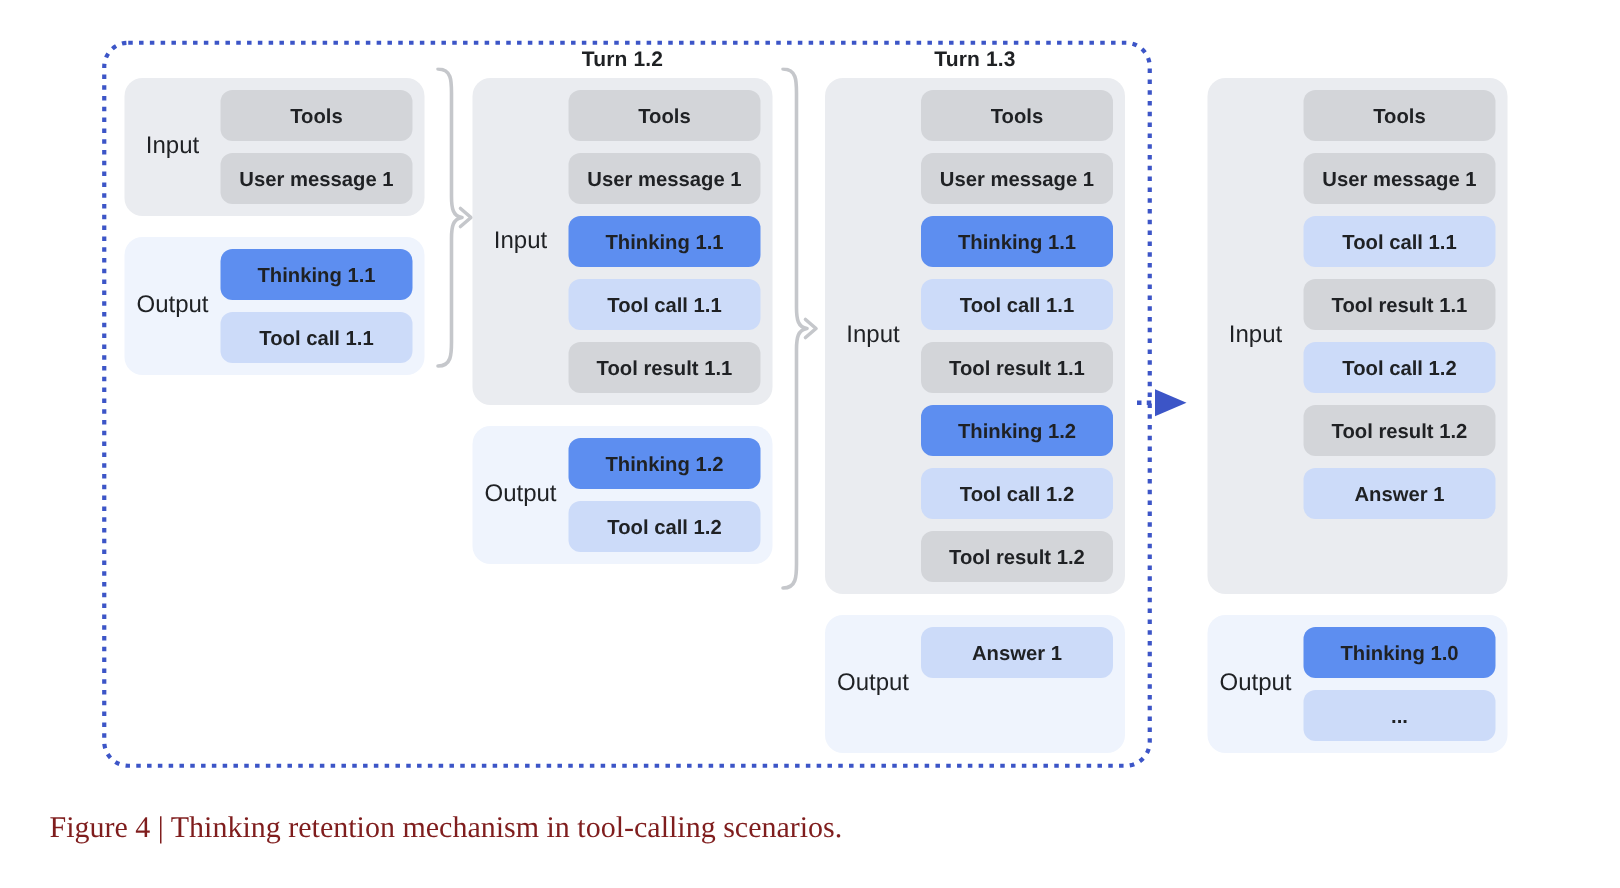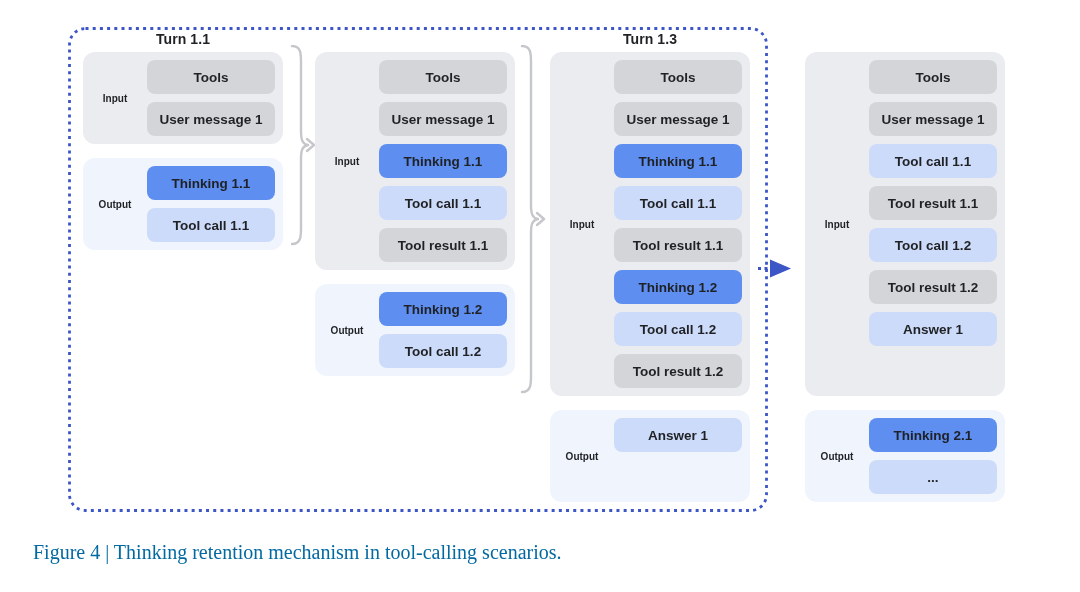--- a/index.html
+++ b/index.html
@@ -15,36 +15,36 @@
   .turn-title{
     position:absolute;top:31px;left:0;width:200px;text-align:center;
     font-size:14px;font-weight:700;color:var(--c-text);letter-spacing:.1px;
   }
   .panel{position:absolute;left:0;width:200px;border-radius:12px;}
   .input-panel{background:var(--c-input);}
   .output-panel{background:var(--c-output);}
   .panel-label{
     position:absolute;left:0;top:0;bottom:0;width:64px;
     display:flex;align-items:center;justify-content:center;
-    font-size:10px;font-weight:700;color:var(--c-text);
+    font-size:16px;font-weight:400;color:var(--c-text);
   }
   .items{position:absolute;left:64px;top:8px;display:flex;flex-direction:column;gap:8px;}
   .block-item{
     width:128px;height:34px;border-radius:8px;
     display:flex;align-items:center;justify-content:center;
     font-size:13.5px;font-weight:600;color:var(--c-text);white-space:nowrap;
   }
   .item-gray{background:var(--c-gray);}
   .item-thinking{background:var(--c-thinking);}
   .item-lightblue{background:var(--c-lightblue);}
   .brace{position:absolute;pointer-events:none;}
   .caption{
     position:absolute;left:33px;top:541px;
     font-family:"Liberation Serif","DejaVu Serif",serif;
-    font-size:20px;color:#0369a1;text-align:right;
+    font-size:20px;color:#7f1d1d;text-align:right;
   }
 </style>
 </head>
 <body>
 
 <div class="canvas" style="--c-thinking: #5d8ef0; --c-lightblue: #ccdbf9; --c-gray: #d3d5d9; --c-input: #eaecf0; --c-output: #eff4fd; --c-border: #3c55c7; --c-brace: #c5c7cb; --c-text: #1f2124;">
 
   <svg class="overlay" width="1080" height="592" viewBox="0 0 1080 592">
     <rect x="69.5" y="28.5" width="697" height="482" rx="16" fill="none" stroke="var(--c-border)" stroke-width="2.8" stroke-dasharray="3 4.2"></rect>
     <g>
@@ -58,37 +58,37 @@
     <path d="M19,94 L26,100 L19,106" fill="none" stroke="var(--c-brace)" stroke-width="2.4" stroke-linecap="round" stroke-linejoin="round"></path>
   </svg>
 
   <svg class="brace" style="left:518px;top:45px;" width="30" height="350" viewBox="0 0 30 350">
     <path d="M4,1 C13,1 13,9 13,17 L13,160 C13,168 14,173 20,174 C14,175 13,180 13,188 L13,331 C13,339 13,347 4,347" fill="none" stroke="var(--c-brace)" stroke-width="2.4" stroke-linecap="round" stroke-linejoin="round"></path>
     <path d="M19,168 L26,174 L19,180" fill="none" stroke="var(--c-brace)" stroke-width="2.4" stroke-linecap="round" stroke-linejoin="round"></path>
   </svg>
 
   <div id="diagram">
       <div class="turn-column" style="left: 83px;">
-        <div class="turn-title">Turn 1.1</div>
         <div class="panel input-panel" style="top: 52px; height: 92px;">
           <div class="panel-label">Input</div>
           <div class="items">
             <div class="block-item item-gray">Tools</div>
             <div class="block-item item-gray">User message 1</div>
           </div>
         </div>
         <div class="panel output-panel" style="top: 158px; height: 92px;">
           <div class="panel-label">Output</div>
           <div class="items">
             <div class="block-item item-thinking">Thinking 1.1</div>
             <div class="block-item item-lightblue">Tool call 1.1</div>
           </div>
         </div>
       </div>
       <div class="turn-column" style="left: 315px;">
+        <div class="turn-title">Turn 1.2</div>
         <div class="panel input-panel" style="top: 52px; height: 218px;">
           <div class="panel-label">Input</div>
           <div class="items">
             <div class="block-item item-gray">Tools</div>
             <div class="block-item item-gray">User message 1</div>
             <div class="block-item item-thinking">Thinking 1.1</div>
             <div class="block-item item-lightblue">Tool call 1.1</div>
             <div class="block-item item-gray">Tool result 1.1</div>
           </div>
         </div>
@@ -131,21 +131,21 @@
             <div class="block-item item-lightblue">Tool call 1.1</div>
             <div class="block-item item-gray">Tool result 1.1</div>
             <div class="block-item item-lightblue">Tool call 1.2</div>
             <div class="block-item item-gray">Tool result 1.2</div>
             <div class="block-item item-lightblue">Answer 1</div>
           </div>
         </div>
         <div class="panel output-panel" style="top: 410px; height: 92px;">
           <div class="panel-label">Output</div>
           <div class="items">
-            <div class="block-item item-thinking">Thinking 2.1</div>
+            <div class="block-item item-thinking">Thinking 1.0</div>
             <div class="block-item item-lightblue">...</div>
           </div>
         </div>
       </div>
     </div>
 
   <div class="caption">Figure 4 | Thinking retention mechanism in tool-calling scenarios.</div>
 </div>
 
 </body></html>

